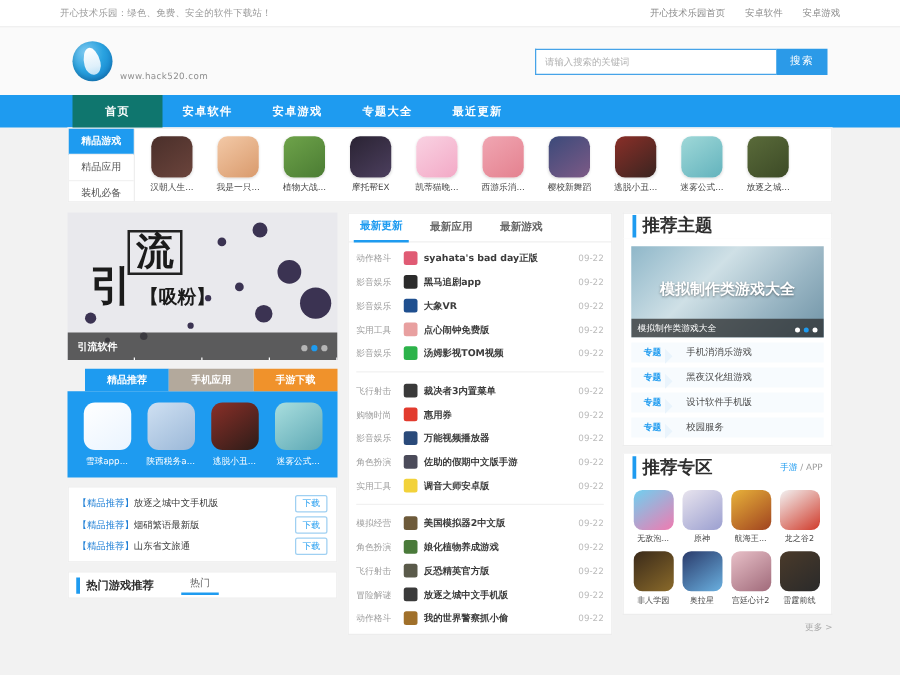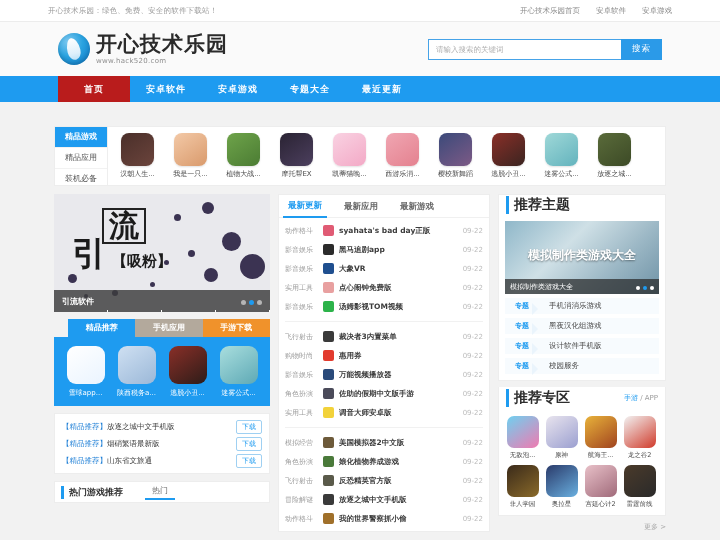--- a/index.html
+++ b/index.html
@@ -42,24 +42,24 @@
   .search-input::placeholder{color:#b0b0b0;}
   .search-btn{width:41px;height:21px;background:#2b9ae8;color:#fff;border:none;
     font-size:8.5px;cursor:pointer;letter-spacing:1px;
     font-family:"DejaVu Sans","Liberation Sans",sans-serif;}
 
   
   .nav{height:26px;background:#1e9bf0;display:flex;align-items:stretch;padding-left:58px;
        box-sizing:border-box;}
   .nav a{display:flex;align-items:center;justify-content:center;color:#fff;font-size:9px;
     font-weight:bold;text-decoration:none;padding:0 13px;min-width:46px;letter-spacing:1px;}
-  .nav a.active{background:#b91c1c;}
-
-  
-  .wrap{width:612px;margin:0 auto;padding-top:24px;}
+  .nav a.active{background:#0f766e;}
+
+  
+  .wrap{width:612px;margin:0 auto;padding-top:0;}
 
   
   .catstrip{background:#fff;height:60px;display:flex;border:1px solid #ededed;box-sizing:border-box;}
   .catmenu{width:52px;flex:none;border-right:1px solid #eee;}
   .catmenu div{height:20px;line-height:20px;text-align:center;font-size:8px;color:#555;
     border-bottom:1px solid #f2f2f2;}
   .catmenu div.on{background:#1e9bf0;color:#fff;font-weight:bold;}
   .catapps{flex:1;display:flex;align-items:center;padding:0 4px;gap:2px;overflow:hidden;}
   .capp{width:51px;display:flex;flex-direction:column;align-items:center;gap:3px;}
   .capp .ico{width:33px;height:33px;border-radius:8px;background:#ddd;
@@ -162,21 +162,20 @@
       <a href="#">开心技术乐园首页</a>
       <a href="#">安卓软件</a>
       <a href="#">安卓游戏</a>
     </div>
   </div>
 
   <div class="header">
     <div class="brand">
       <div class="logo-mark"></div>
       <div class="brand-text">
-        <div class="brand-title">开心技术乐园</div>
         <div class="brand-url">www.hack520.com</div>
       </div>
     </div>
     <div class="search">
       <input class="search-input" type="text" placeholder="请输入搜索的关键词" style="">
       <button class="search-btn">搜索</button>
     </div>
   </div>
 
   <div class="nav">

